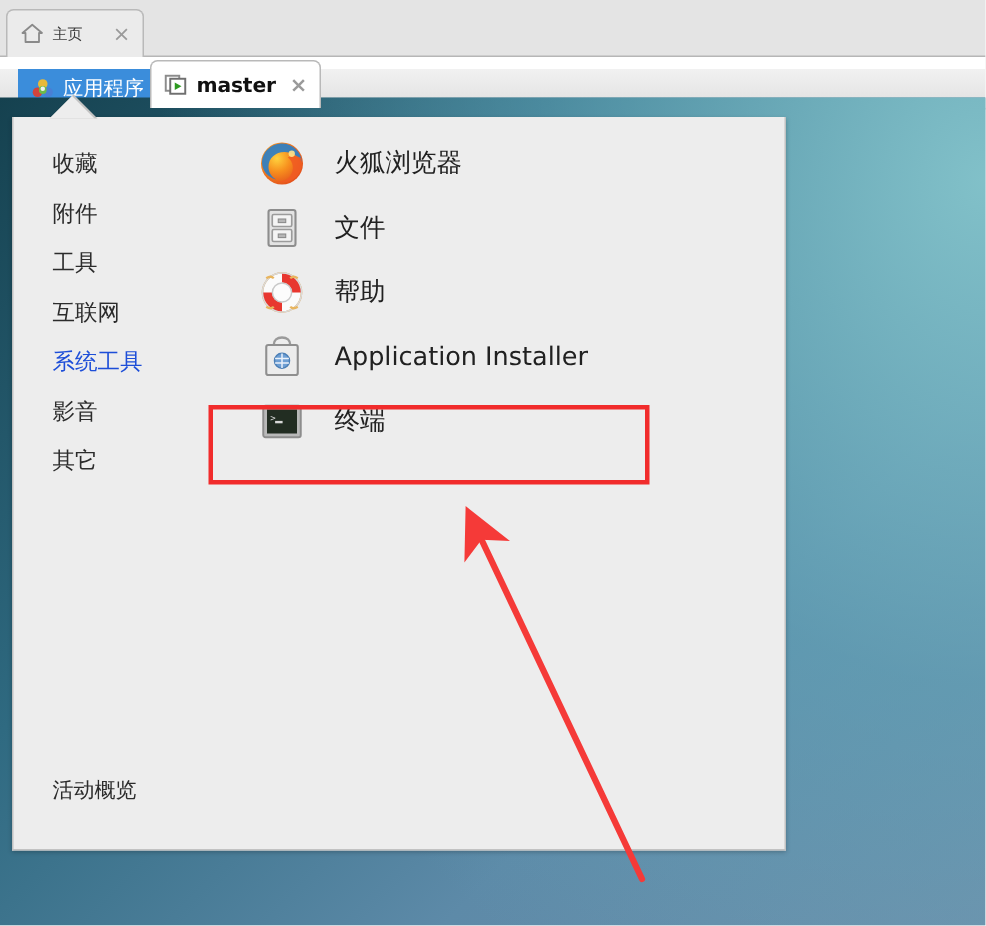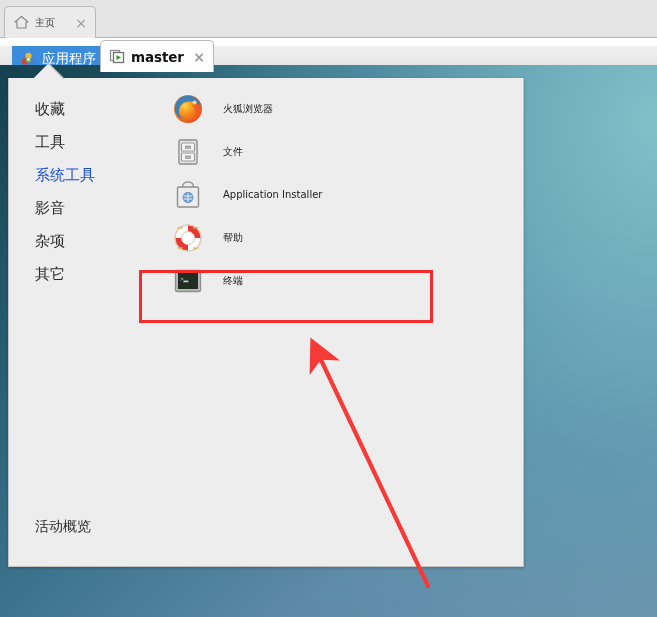--- a/index.html
+++ b/index.html
@@ -207,21 +207,21 @@
     box-sizing: border-box;
   }
   .app-icon {
     width: 32px;
     height: 32px;
     flex: 0 0 32px;
     margin-right: 19px;
     position: relative;
   }
   .app-label {
-    font-size: 10px;
+    font-size: 17px;
     color: #212121;
     white-space: nowrap;
   }
 
   
   .activities {
     position: absolute;
     left: 26px;
     bottom: 30px;
     font-size: 14px;
@@ -308,30 +308,33 @@
   <div class="menu-pointer"></div>
 
   <div class="menu-popup">
     <div class="menu-body">
 
       <div class="cat-list">
         <div class="cat-item">
           <span>收藏</span>
         </div>
         <div class="cat-item">
+          <span>附件</span>
+        </div>
+        <div class="cat-item">
           <span>工具</span>
+        </div>
+        <div class="cat-item">
+          <span>互联网</span>
         </div>
         <div class="cat-item dim">
           <span>系统工具</span>
         </div>
         <div class="cat-item">
           <span>影音</span>
-        </div>
-        <div class="cat-item">
-          <span>杂项</span>
         </div>
         <div class="cat-item">
           <span>其它</span>
         </div>
       </div>
 
       <div class="app-list">
 
         <div class="app-item">
           <span class="app-icon">
@@ -364,41 +367,41 @@
               <rect x="13.5" y="10" width="5" height="2.4" fill="#b7b7b7" stroke="#8a8a8a" stroke-width="0.7"></rect>
               <rect x="13.5" y="20" width="5" height="2.4" fill="#b7b7b7" stroke="#8a8a8a" stroke-width="0.7"></rect>
             </svg>
           </span>
           <span class="app-label">文件</span>
         </div>
 
         <div class="app-item">
           <span class="app-icon">
             <svg class="ico" viewBox="0 0 32 32">
-              <path d="M10.5 8 C10.5 4.8 12.8 3 16 3 C19.2 3 21.5 4.8 21.5 8" fill="none" stroke="#9a9a9a" stroke-width="1.6"></path>
-              <rect x="5.5" y="8" width="21" height="20" rx="1.4" fill="#ececec" stroke="#8f8f8f" stroke-width="1.4"></rect>
-              <circle cx="16" cy="18.5" r="5" fill="#6e9fd4" stroke="#4c7fb6" stroke-width="1"></circle>
-              <path d="M11.4 17 H20.6 M11.4 20 H20.6 M16 13.6 V23.4" stroke="#eaf1fa" stroke-width="1"></path>
-            </svg>
-          </span>
-          <span class="app-label">Application Installer</span>
-        </div>
-
-        <div class="app-item">
-          <span class="app-icon">
-            <svg class="ico" viewBox="0 0 32 32">
               <circle cx="16" cy="16" r="13" fill="#fbfbfb" stroke="#e0a85c" stroke-width="1.1"></circle>
               <path d="M16 3 A13 13 0 0 1 29 16 L22.6 16 A6.6 6.6 0 0 0 16 9.4 Z" fill="#e8372f"></path>
               <path d="M16 29 A13 13 0 0 1 3 16 L9.4 16 A6.6 6.6 0 0 0 16 22.6 Z" fill="#e8372f"></path>
               <circle cx="16" cy="16" r="6.4" fill="#fcfcfc" stroke="#c9c9c9" stroke-width="1"></circle>
               <circle cx="16" cy="16" r="13" fill="none" stroke="#d9d9d9" stroke-width="1"></circle>
               <path d="M5.5 6.5 q3-2 5 0 M26.5 6.5 q-3-2 -5 0 M5.5 25.5 q3 2 5 0 M26.5 25.5 q-3 2 -5 0" fill="none" stroke="#e8b55f" stroke-width="1.5"></path>
             </svg>
           </span>
           <span class="app-label">帮助</span>
+        </div>
+
+        <div class="app-item">
+          <span class="app-icon">
+            <svg class="ico" viewBox="0 0 32 32">
+              <path d="M10.5 8 C10.5 4.8 12.8 3 16 3 C19.2 3 21.5 4.8 21.5 8" fill="none" stroke="#9a9a9a" stroke-width="1.6"></path>
+              <rect x="5.5" y="8" width="21" height="20" rx="1.4" fill="#ececec" stroke="#8f8f8f" stroke-width="1.4"></rect>
+              <circle cx="16" cy="18.5" r="5" fill="#6e9fd4" stroke="#4c7fb6" stroke-width="1"></circle>
+              <path d="M11.4 17 H20.6 M11.4 20 H20.6 M16 13.6 V23.4" stroke="#eaf1fa" stroke-width="1"></path>
+            </svg>
+          </span>
+          <span class="app-label">Application Installer</span>
         </div>
 
         <div class="app-item">
           <span class="app-icon">
             <svg class="ico" viewBox="0 0 32 32">
               <rect x="3.5" y="5.5" width="25" height="21" rx="1.5" fill="#b9b9b9" stroke="#8d8d8d" stroke-width="1.3"></rect>
               <rect x="6" y="8" width="20" height="16" fill="#222d22"></rect>
               <text x="8.2" y="15.6" font-family="DejaVu Sans Mono, monospace" font-size="6" fill="#d9d9d9">&gt;</text>
               <rect x="11.4" y="15.6" width="5" height="1.6" fill="#d9d9d9"></rect>
             </svg>

